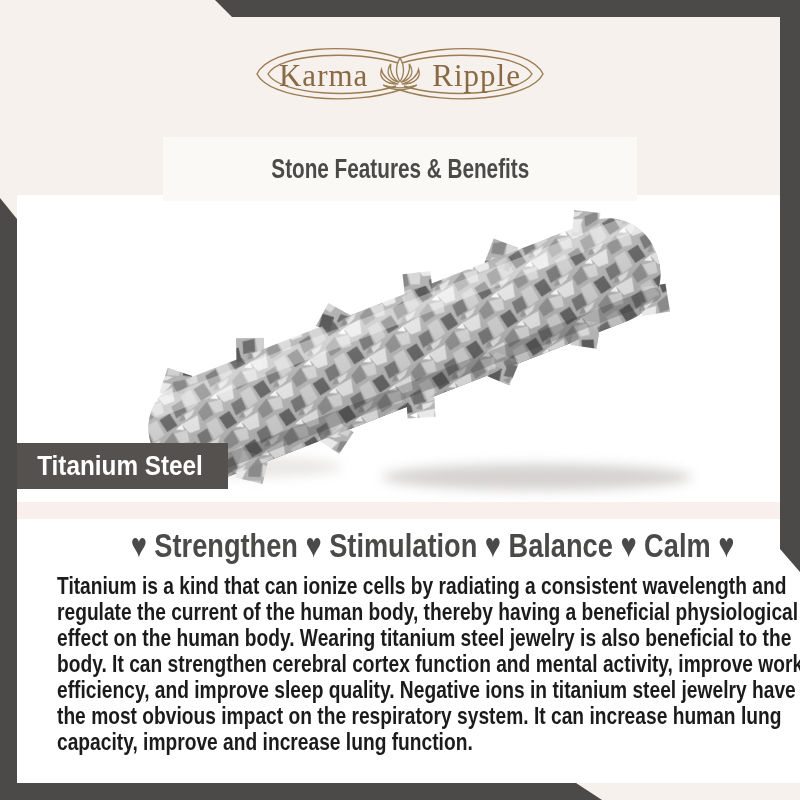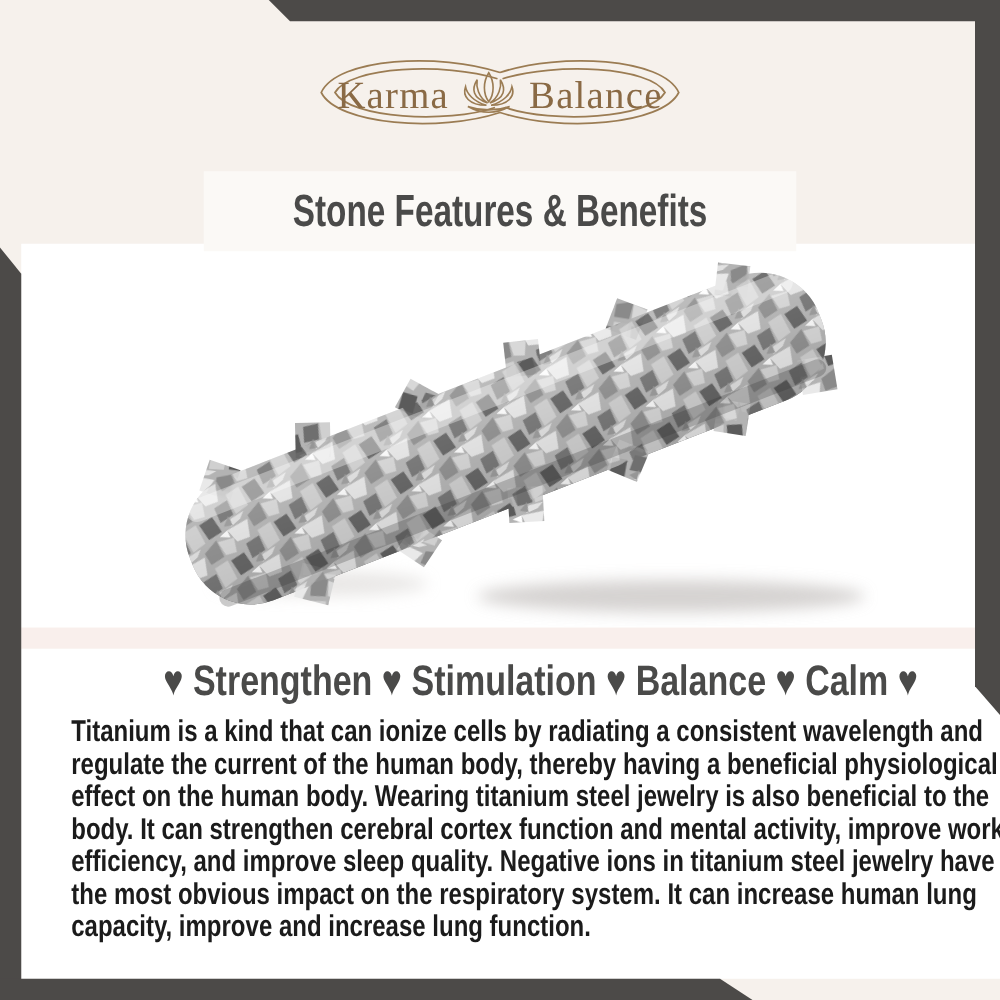--- a/index.html
+++ b/index.html
@@ -20,21 +20,21 @@
     color:#8a6a45;font-family:"Liberation Serif",serif;font-size:31px;
     letter-spacing:1px;
   }
   .lotus{margin-top:-4px;}
   
   .title-panel{
     position:absolute;left:163px;top:137px;width:474px;height:64px;
     background:#fbf9f6;z-index:4;text-align:center;
   }
   .title-panel h1{
-    margin:0;line-height:64px;font-size:36px;font-weight:bold;color:#4a4a49;
+    margin:0;line-height:64px;font-size:28px;font-weight:bold;color:#4a4a49;
     letter-spacing:0;white-space:nowrap;
   }
   .squeeze{display:inline-block;transform:scaleX(0.74);transform-origin:50% 50%;}
   
   .photo-panel{
     position:absolute;left:17px;top:195px;width:763px;height:307px;
     background:#ffffff;z-index:3;overflow:hidden;
   }
   
   .stone-label{
@@ -90,21 +90,21 @@
     <div class="logo-row">
       <span>Karma</span>
       <svg class="lotus" width="52" height="42" viewBox="0 0 56 44" fill="none" stroke="#9b7c53" stroke-width="1.4">
         <path d="M28 5 C23 13,23 23,28 30 C33 23,33 13,28 5 Z"></path>
         <path d="M18 11 C13 19,14 27,27 31 C19 26,17 17,18 11 Z"></path>
         <path d="M38 11 C43 19,42 27,29 31 C37 26,39 17,38 11 Z"></path>
         <path d="M8 17 C5 25,11 33,26 33 C15 30,9 23,8 17 Z"></path>
         <path d="M48 17 C51 25,45 33,30 33 C41 30,47 23,48 17 Z"></path>
         <path d="M10 34 Q28 44 46 34 Q28 40 10 34 Z"></path>
       </svg>
-      <span>Balance</span>
+      <span>Ripple</span>
     </div>
   </div>
 
   <section class="title-panel">
     <h1><span class="squeeze">Stone Features &amp; Benefits</span></h1>
   </section>
 
   <section class="photo-panel">
     <svg width="763" height="307" viewBox="0 0 763 307">
       <defs>
@@ -151,20 +151,23 @@
           <rect x="550" y="194" width="26" height="26" transform="rotate(30 563 207)"></rect>
           <rect x="625" y="186" width="28" height="28" transform="rotate(12 639 200)"></rect>
         </g>
         <rect x="118" y="104" width="540" height="106" rx="50" fill="url(#crys)" opacity="0.85"></rect>
         <rect x="128" y="112" width="520" height="18" rx="9" fill="#ffffff" opacity="0.35"></rect>
         <rect x="128" y="188" width="520" height="14" rx="7" fill="#2e2e2e" opacity="0.25"></rect>
       </g>
     </svg>
   </section>
 
+  <div class="stone-label">
+    <span>Titanium Steel</span>
+  </div>
 
   <div class="gap-band"></div>
 
   <section class="benefits-panel">
     <h2>♥ Strengthen ♥ Stimulation ♥ Balance ♥ Calm ♥</h2>
     <p>Titanium is a kind that can ionize cells by radiating a consistent wavelength and regulate the current of the human body, thereby having a beneficial physiological effect on the human body. Wearing titanium steel jewelry is also beneficial to the body. It can strengthen cerebral cortex function and mental activity, improve work efficiency, and improve sleep quality. Negative ions in titanium steel jewelry have the most obvious impact on the respiratory system. It can increase human lung capacity, improve and increase lung function.</p>
   </section>
 
 </div>
 

